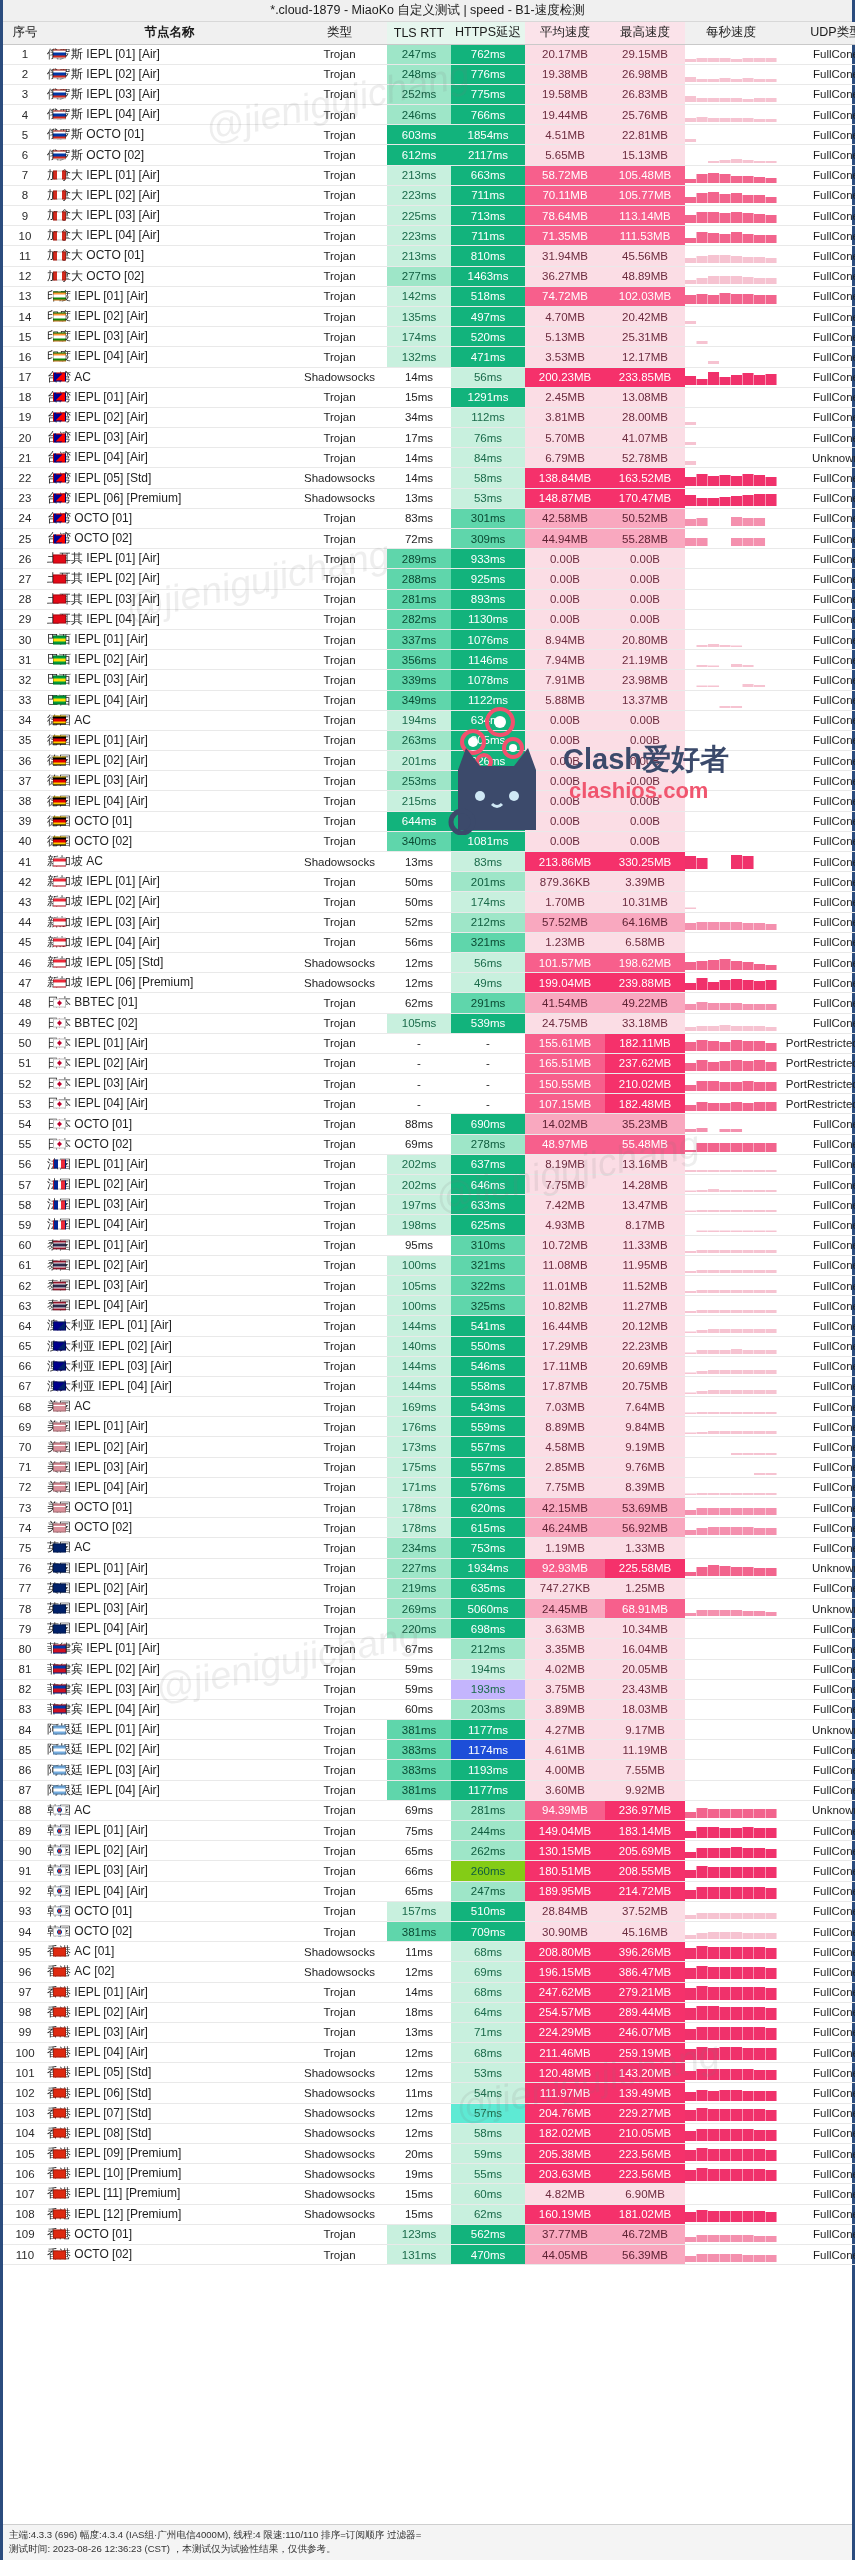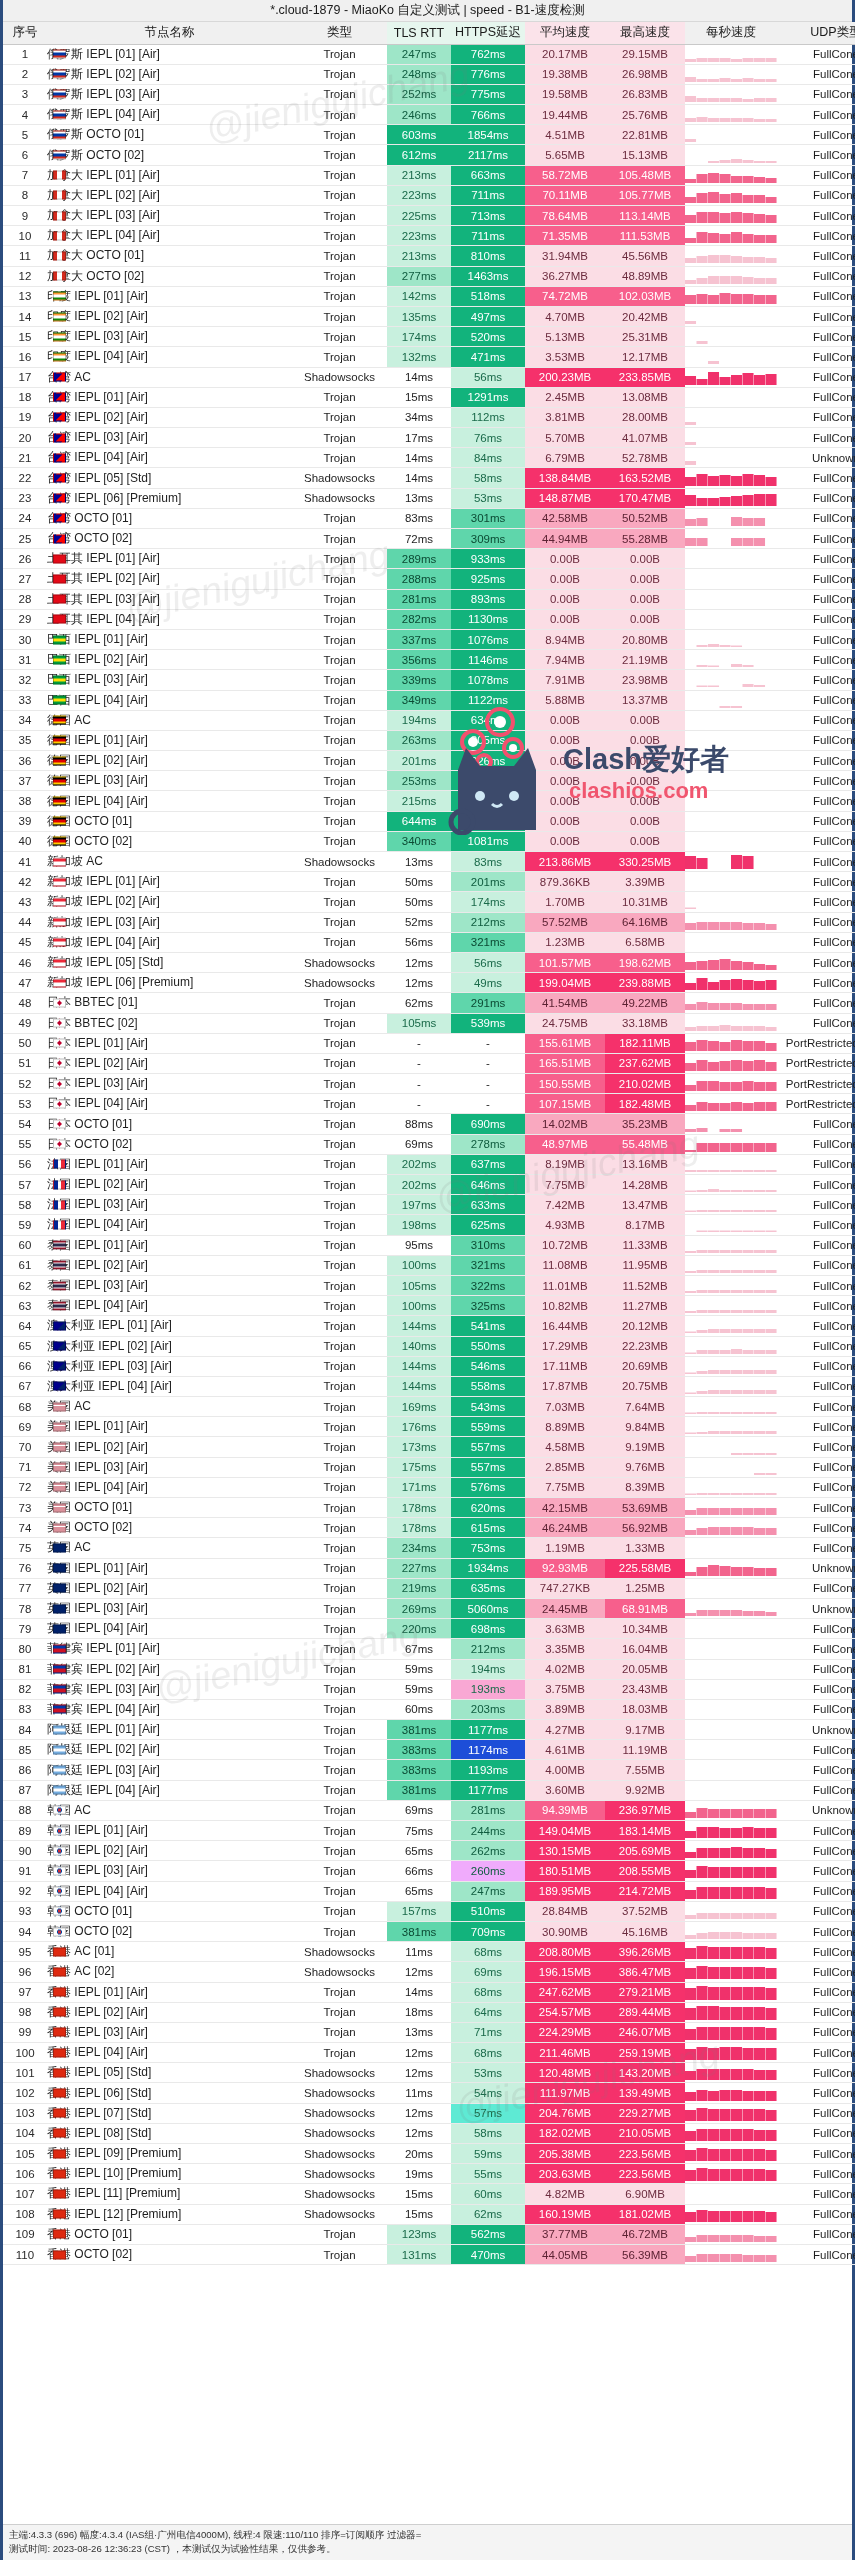--- a/index.html
+++ b/index.html
@@ -86,21 +86,21 @@
   <div class="wm wm-text" style="left:200px; top:80px;">@jienigujichang</div>
   <div class="wm wm-text" style="left:120px; top:560px;">@jienigujichang</div>
   <div class="wm wm-text" style="left:430px; top:1150px;">@jienigujichang</div>
   <div class="wm wm-text" style="left:150px; top:1640px;">@jienigujichang</div>
   <div class="wm wm-text" style="left:450px; top:2060px;">@jienigujichang</div>
 
   <table class="grid">
     <thead>
       <tr>
         <th style="width:44px;" class="h-idx">序号</th>
-        <th style="width:245px;" class="h-name">节点名称</th>
+        <th style="width:245px;font-weight:bold;" class="h-name">节点名称</th>
         <th style="width:95px;" class="h-type">类型</th>
         <th style="width:64px;" class="h-tls">TLS RTT</th>
         <th style="width:74px;" class="h-https">HTTPS延迟</th>
         <th style="width:80px;" class="h-avg">平均速度</th>
         <th style="width:80px;" class="h-max">最高速度</th>
         <th style="width:92px;" class="h-spark">每秒速度</th>
         <th style="width:118px;" class="h-udp">UDP类型</th>
       </tr>
     </thead>
     <tbody id="tbody">
@@ -1612,21 +1612,21 @@
           <td class="c-spark">
             <svg class="spark" viewBox="0 0 80 15" preserveAspectRatio="none"></svg>
           </td>
           <td class="c-udp">FullCone</td>
         </tr>
         <tr>
           <td class="c-idx">82</td>
           <td class="c-name"><span class="flag" style="background:linear-gradient(#0038a8 0 50%,#ce1126 50%)"></span>菲律宾 IEPL [03] [Air]</td>
           <td class="c-type">Trojan</td>
           <td class="c-tls" style="background:transparent;color:#1f1f1f">59ms</td>
-          <td class="c-https" style="background:#f9a8d4;color:#1a6a4a">193ms</td>
+          <td class="c-https" style="background:#c4b5fd;color:#1a6a4a">193ms</td>
           <td class="c-avg" style="background:#fbdde5;color:#6b2b3e">3.75MB</td>
           <td class="c-max" style="background:#fbdde5;color:#6b2b3e">23.43MB</td>
           <td class="c-spark">
             <svg class="spark" viewBox="0 0 80 15" preserveAspectRatio="none"></svg>
           </td>
           <td class="c-udp">FullCone</td>
         </tr>
         <tr>
           <td class="c-idx">83</td>
           <td class="c-name"><span class="flag" style="background:linear-gradient(#0038a8 0 50%,#ce1126 50%)"></span>菲律宾 IEPL [04] [Air]</td>
@@ -1756,21 +1756,21 @@
               <rect x="70.0" y="6.0" width="9.6" height="9.0" fill="#f0316b"></rect>
             </svg>
           </td>
           <td class="c-udp">FullCone</td>
         </tr>
         <tr>
           <td class="c-idx">91</td>
           <td class="c-name"><span class="flag" style="background:radial-gradient(circle at 50% 50%,#cd2e3a 0 25%,#0047a0 26% 38%,#fff 39%)"></span>韩国 IEPL [03] [Air]</td>
           <td class="c-type">Trojan</td>
           <td class="c-tls" style="background:transparent;color:#1f1f1f">66ms</td>
-          <td class="c-https" style="background:#f0abfc;color:#0f5c3f">260ms</td>
+          <td class="c-https" style="background:#84cc16;color:#0f5c3f">260ms</td>
           <td class="c-avg" style="background:#f5316b;color:#ffffff">180.51MB</td>
           <td class="c-max" style="background:#f5316b;color:#ffffff">208.55MB</td>
           <td class="c-spark">
             <svg class="spark" viewBox="0 0 80 15" preserveAspectRatio="none">
               <rect x="0.0" y="7.0" width="9.6" height="8.0" fill="#f0316b"></rect>
               <rect x="10.0" y="3.0" width="9.6" height="12.0" fill="#f0316b"></rect>
               <rect x="20.0" y="4.0" width="9.6" height="11.0" fill="#f0316b"></rect>
               <rect x="30.0" y="4.0" width="9.6" height="11.0" fill="#f0316b"></rect>
               <rect x="40.0" y="4.0" width="9.6" height="11.0" fill="#f0316b"></rect>
               <rect x="50.0" y="4.0" width="9.6" height="11.0" fill="#f0316b"></rect>

